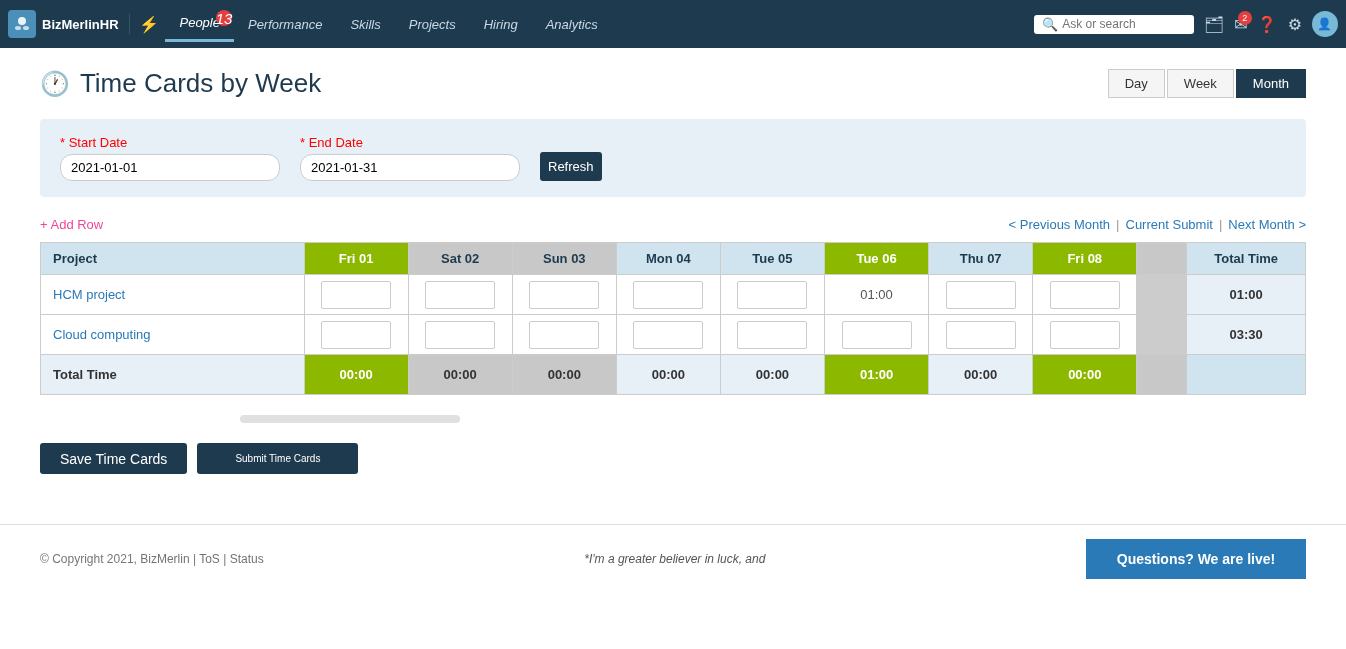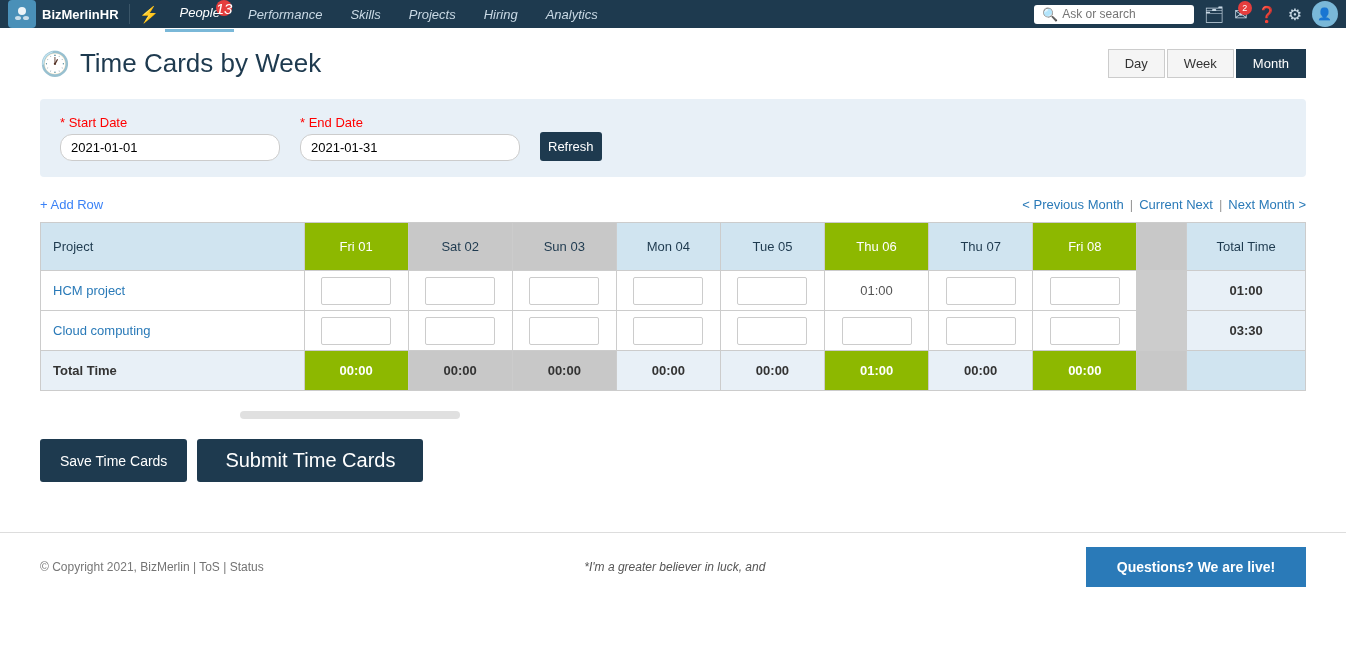--- a/index.html
+++ b/index.html
@@ -3,21 +3,21 @@
   <meta charset="utf-8">
   <style>
     * { box-sizing: border-box; margin: 0; padding: 0; }
     body { font-family: Arial, sans-serif; font-size: 14px; background: #fff; color: #333; min-width: 1346px; }
 
     
     .navbar {
       background: #1e3a4f;
       display: flex;
       align-items: center;
-      height: 28px;
+      height: 48px;
       padding: 0 8px;
       gap: 0;
     }
     .navbar-brand {
       display: flex;
       align-items: center;
       gap: 6px;
       margin-right: 6px;
     }
     .brand-logo {
@@ -164,21 +164,21 @@
     }
 
     
     .table-controls {
       display: flex;
       justify-content: space-between;
       align-items: center;
       margin-bottom: 10px;
     }
     .add-row-btn {
-      color: #3b82f6;
+      color: #ec4899;
       cursor: pointer;
       font-size: 13px;
       text-decoration: none;
     }
     .month-nav {
       display: flex; gap: 0; align-items: center;
       font-size: 13px; color: #2a7ab8; justify-content: space-between;
     }
     .month-nav a { color: #2a7ab8; cursor: pointer; text-decoration: none; }
     .month-nav .sep { color: #999; margin: 0 6px; }
@@ -194,22 +194,22 @@
       min-width: 900px;
     }
     .timecard-table th, .timecard-table td {
       border: 1px solid #ccc;
       padding: 0;
       text-align: center;
       font-size: 13px;
     }
     .timecard-table thead tr th {
       background: #d0e4f0;
-      padding: 16px 6px;
-      font-weight: normal;
+      padding: 8px 6px;
+      font-weight: bold;
       color: #1e3a4f;
     }
     .col-project {
       text-align: left !important;
       padding-left: 12px !important;
       min-width: 200px;
     }
     .col-weekend { background: #c8c8c8 !important; }
     .col-today { background: #8db800 !important; color: white !important; }
     .col-special { background: #8db800 !important; color: white !important; }
@@ -281,22 +281,22 @@
       border: none;
       padding: 2px 20px;
       font-size: 14px;
       border-radius: 3px;
       cursor: pointer;
     }
     .btn-submit {
       background: #1e3a4f;
       color: white;
       border: none;
-      padding: 10px 28px;
-      font-size: 20px;
+      padding: 10px 38px;
+      font-size: 10px;
       border-radius: 3px;
       cursor: pointer;
     }
 
     
     .footer {
       border-top: 1px solid #ddd;
       padding: 14px 40px;
       display: flex;
       justify-content: space-between;
@@ -398,37 +398,37 @@
       <input type="text" value="2021-01-31" style="">
     </div>
     <button class="refresh-btn">Refresh</button>
   </div>
 
   <div class="table-controls">
     <a class="add-row-btn">+ Add Row</a>
     <div class="month-nav">
       <a>&lt; Previous Month</a>
       <span class="sep">|</span>
-      <a>Current Next</a>
+      <a>Current Submit</a>
       <span class="sep">|</span>
       <a>Next Month &gt;</a>
     </div>
   </div>
 
   <div class="timecard-wrapper">
     <table class="timecard-table">
       <thead>
         <tr>
           <th class="col-project">Project</th>
           <th class="col-today">Fri 01</th>
           <th class="col-weekend">Sat 02</th>
           <th class="col-weekend">Sun 03</th>
           <th>Mon 04</th>
           <th>Tue 05</th>
-          <th class="col-special">Thu 06</th>
+          <th class="col-special">Tue 06</th>
           <th>Thu 07</th>
           <th class="col-today">Fri 08</th>
           <th class="col-weekend" style="width:50px;"></th>
           <th class="col-total">Total Time</th>
         </tr>
       </thead>
       <tbody>
 
         <tr>
           <td class="project-name">HCM project</td>

